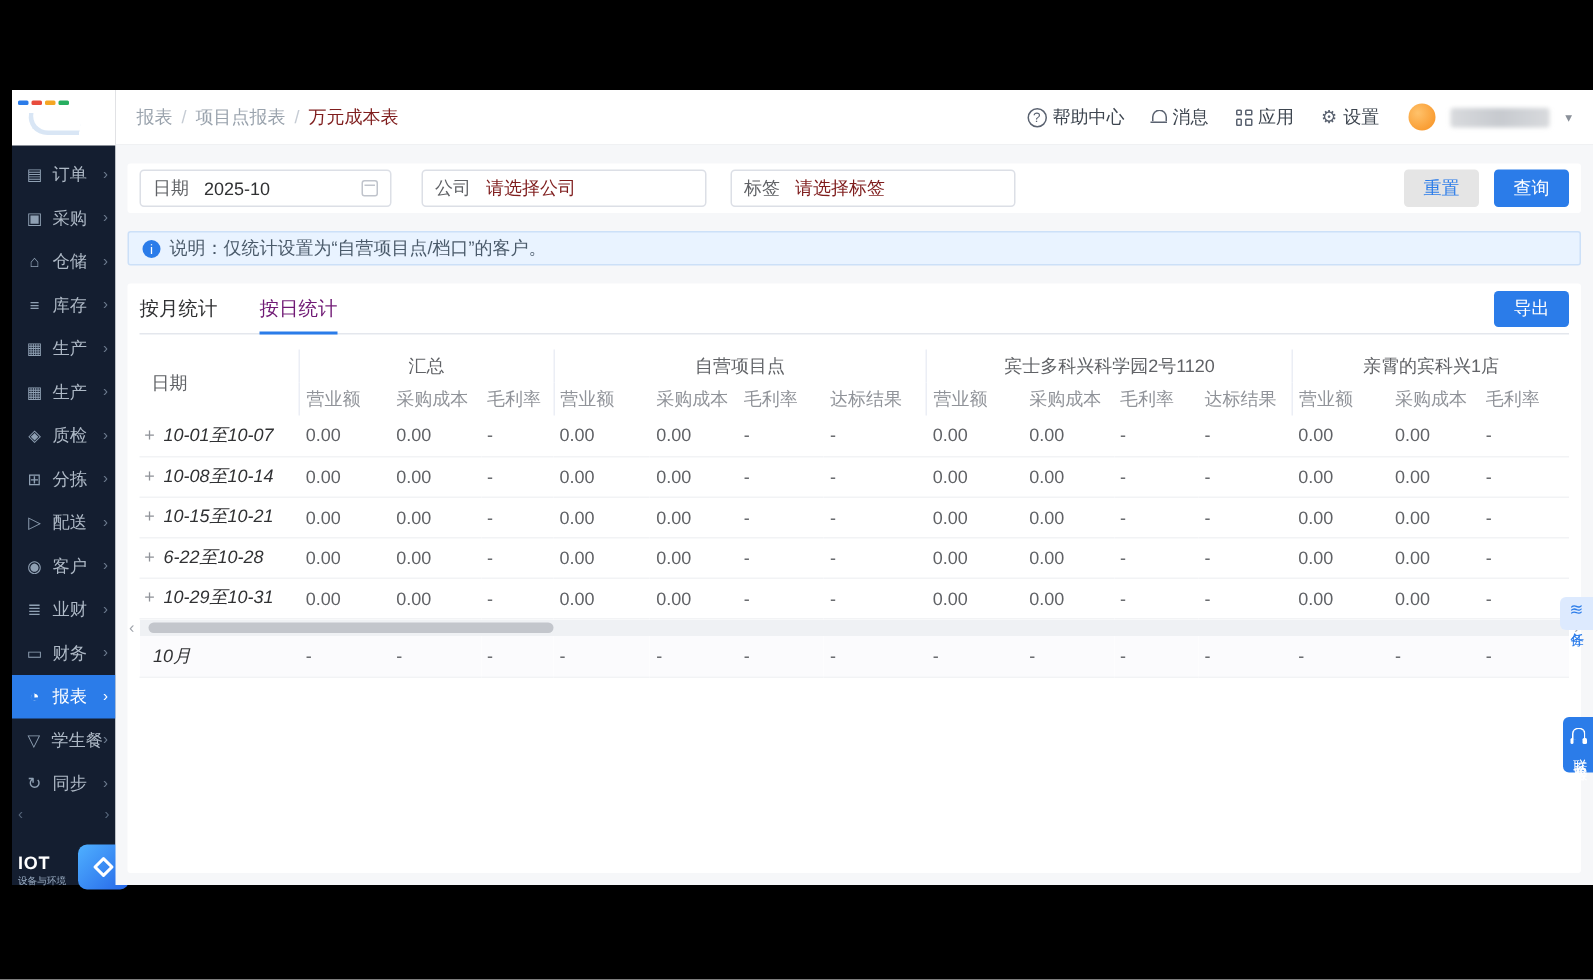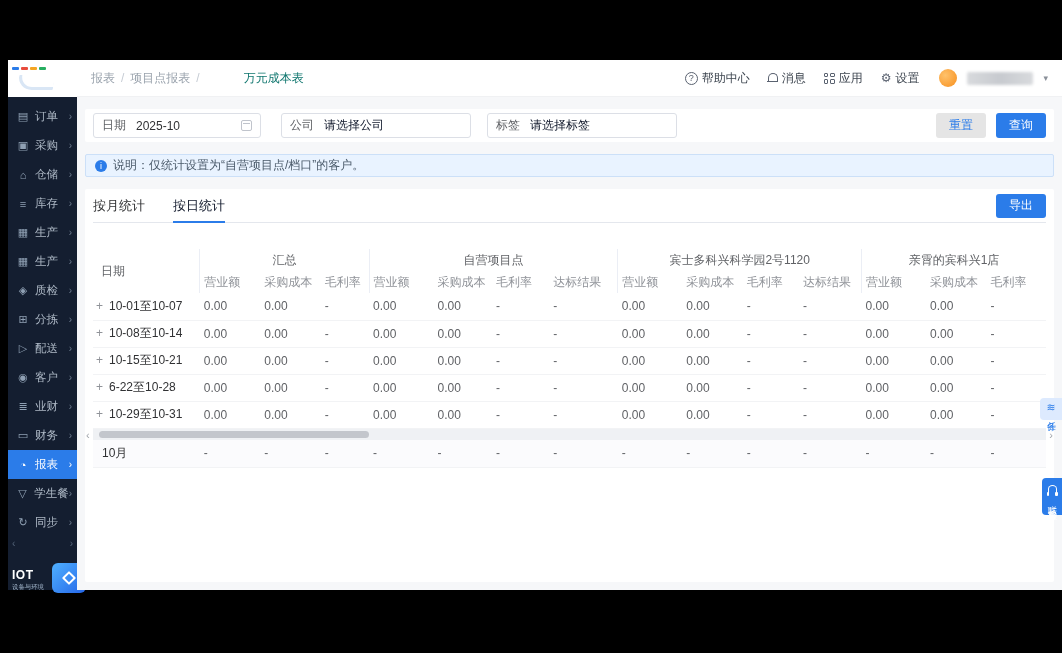--- a/index.html
+++ b/index.html
@@ -25,67 +25,67 @@
   .iot { height:42px; display:flex; align-items:flex-end; padding:0 4px; flex:0 0 auto; cursor:pointer; }
   .iot-title { color:#fff; font-weight:bold; font-size:12px; letter-spacing:.5px; }
   .iot-sub { color:#9db0c6; font-size:8px; white-space:nowrap; transform:scale(.8); transform-origin:left center; }
   .iot-icon { width:34px; height:30px; border-radius:6px; background:linear-gradient(135deg,#4fb0ff,#2566e8); display:flex; align-items:center; justify-content:center; margin-left:auto; flex:0 0 auto; }
   .iot-icon span { width:10px; height:10px; border:2px solid #fff; border-radius:1px; transform:rotate(45deg); display:block; }
 
   
   .topbar { position:absolute; left:69px; top:0; right:0; height:37px; background:#fff; display:flex; align-items:center; padding:0 14px 0 14px; border-bottom:1px solid #f0f1f3; }
   .breadcrumb { font-size:12px; display:flex; gap:6px; align-items:center; }
   .bc-item { color:#9aa3ad; cursor:pointer; }
-  .bc-item.current { color:#0f766e;margin-left:38px; }
+  .bc-item.current { color:#7f1d1d; }
   .bc-sep { color:#c6ccd4; }
   .top-actions { margin-left:auto; display:flex; align-items:center; gap:18px; font-size:12px; color:#3e4650; }
   .action { display:flex; align-items:center; gap:4px; cursor:pointer; }
   .circle-q { width:13px; height:13px; border:1px solid #5a6270; border-radius:50%; font-size:9px; line-height:11px; text-align:center; color:#5a6270; }
   .bell { width:10px; height:12px; position:relative; display:inline-block; }
   .bell::before { content:''; position:absolute; left:0; top:1px; width:8px; height:7px; border:1.3px solid #5a6270; border-bottom:none; border-radius:5px 5px 0 0; }
   .bell::after { content:''; position:absolute; left:-1px; top:9px; width:11px; border-top:1.3px solid #5a6270; }
   .grid-icon { width:11px; height:11px; display:grid; grid-template-columns:1fr 1fr; gap:1.5px; }
   .grid-icon i { border:1.2px solid #5a6270; border-radius:1px; }
   .gear { font-size:12px; color:#5a6270; line-height:1; }
   .avatar { width:18px; height:18px; border-radius:50%; background:radial-gradient(circle at 35% 35%,#ffc26b,#f78f1e); margin-left:2px; flex:0 0 auto; }
   .blur-name { width:66px; height:13px; border-radius:2px; background:linear-gradient(90deg,#d8dadd,#c7cacf,#d8dadd); filter:blur(1.5px); margin-left:-8px; }
   .caret { color:#8a9099; font-size:9px; margin-left:-8px; }
 
   
   .content { position:absolute; left:69px; top:37px; right:0; bottom:0; background:#f6f7f9; padding:12px 8px 8px; display:flex; flex-direction:column; }
   .filter-card { background:#fff; border-radius:2px; padding:4px 8px; display:flex; align-items:center; height:33px; flex:0 0 auto; }
   .f-input { height:25px; border:1px solid #dcdfe6; border-radius:3px; display:flex; align-items:center; padding:0 8px; font-size:12px; background:#fff; cursor:pointer; }
   .f-input .flabel { color:#606266; margin-right:10px; }
   .f-input .fvalue { color:#303133; }
-  .f-input .fplaceholder { color:#0f172a;text-align:center; }
+  .f-input .fplaceholder { color:#7f1d1d;text-align:center; }
   .f-input.date { width:168px; }
   .f-input.company { width:190px; margin-left:20px; }
   .f-input.tag { width:190px; margin-left:16px; }
   .cal-icon { margin-left:auto; width:11px; height:11px; border:1px solid #c0c4cc; border-radius:2px; position:relative; }
   .cal-icon::before { content:''; position:absolute; left:1px; right:1px; top:2px; border-top:1px solid #c0c4cc; }
   .btn { border:none; border-radius:3px; font-size:12px; height:25px; padding:0 13px; cursor:pointer; font-family:inherit; }
   .btn.ghost { background:#e5e5e5; color:#2b7ce9; margin-left:auto; }
   .btn.primary { background:#2b7ce9; color:#fff; margin-left:10px; }
   .notice { margin-top:12px; background:#e9f3ff; border:1px solid #cce0f8; border-radius:2px; height:23px; display:flex; align-items:center; padding:0 9px; font-size:12px; color:#4a5a6a; flex:0 0 auto; }
   .info-icon { width:12px; height:12px; border-radius:50%; background:#2b7ce9; color:#fff; font-size:9px; line-height:12px; text-align:center; margin-right:6px; flex:0 0 auto; }
-  .table-card { margin-top:12px; background:#fff; border-radius:2px; padding:0 8px 8px; flex:1 1 auto; display:flex; flex-direction:column;gap:16px; }
+  .table-card { margin-top:12px; background:#fff; border-radius:2px; padding:0 8px 8px; flex:1 1 auto; display:flex; flex-direction:column; }
   .tabs-row { height:34px; display:flex; align-items:center; border-bottom:1px solid #e4e7ed; flex:0 0 auto; }
   .tab { font-size:13px; color:#303133; margin-right:28px; height:34px; line-height:34px; position:relative; cursor:pointer; }
-  .tab.active { color:#0f172a; }
+  .tab.active { color:#701a75; }
   .tab.active::after { content:''; position:absolute; left:0; right:0; bottom:0; height:2px; background:#2b7ce9; }
   .btn.export { margin-left:auto; height:24px; margin-right:0; }
   .table-wrap { padding-top:10px; }
   #grid { border-collapse:collapse; table-layout:fixed; width:100%; font-size:12px; }
   #grid th { font-weight:normal; }
   #grid .group-h { height:22px; color:#606266; text-align:center; white-space:nowrap; overflow:hidden; }
   #grid .sub-h { height:22px; color:#909399; text-align:left; padding-left:4px; white-space:nowrap; overflow:hidden; }
   #grid .date-h { color:#606266; text-align:left; padding-left:8px; vertical-align:middle; }
   #grid thead .group-start { border-left:1px solid #ebeef5; }
   #grid tbody td { height:27px; color:#606266; padding-left:4px; border-bottom:1px solid #f2f3f5; white-space:nowrap; overflow:hidden; }
-  #grid td.date-cell { color:#303133; padding-left:0; }
+  #grid td.date-cell { color:#303133; padding-left:0;font-style:italic; }
   .plus { color:#909399; margin:0 6px 0 3px; cursor:pointer; }
   .scroll-row td { position:relative; height:12px !important; background:#eff1f4; padding:0 !important; border-bottom:none !important; overflow:visible !important; }
   .scr-thumb { position:absolute; left:6px; top:2px; width:270px; height:7px; background:#c3c6cc; border-radius:4px; cursor:pointer; }
   .scr-arrow { position:absolute; top:0; font-size:11px; color:#a0a4ab; line-height:12px; cursor:pointer; }
   .scr-arrow.left { left:-7px; }
   .scr-arrow.right { right:-7px; }
   .summary-row td { background:#fbfbfd; }
 
   
   .float-task { position:absolute; right:0; top:338px; width:22px; background:#ddeafe; border-radius:4px 0 0 4px; display:flex; flex-direction:column; align-items:center; padding:3px 0 4px; color:#2b7ce9; cursor:pointer; }

